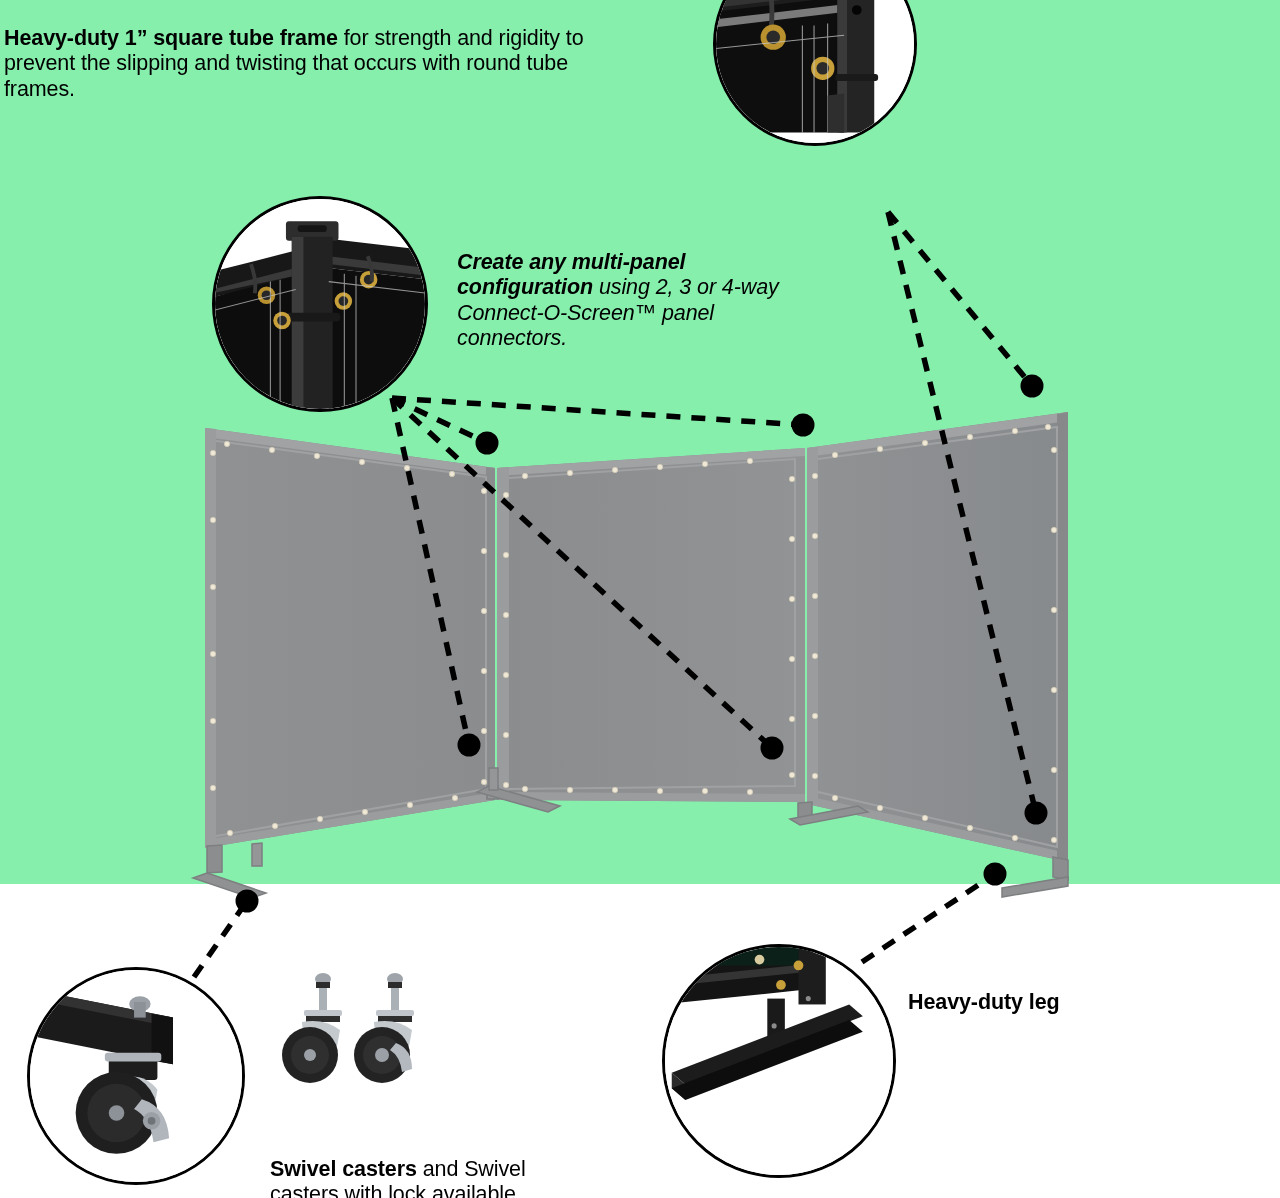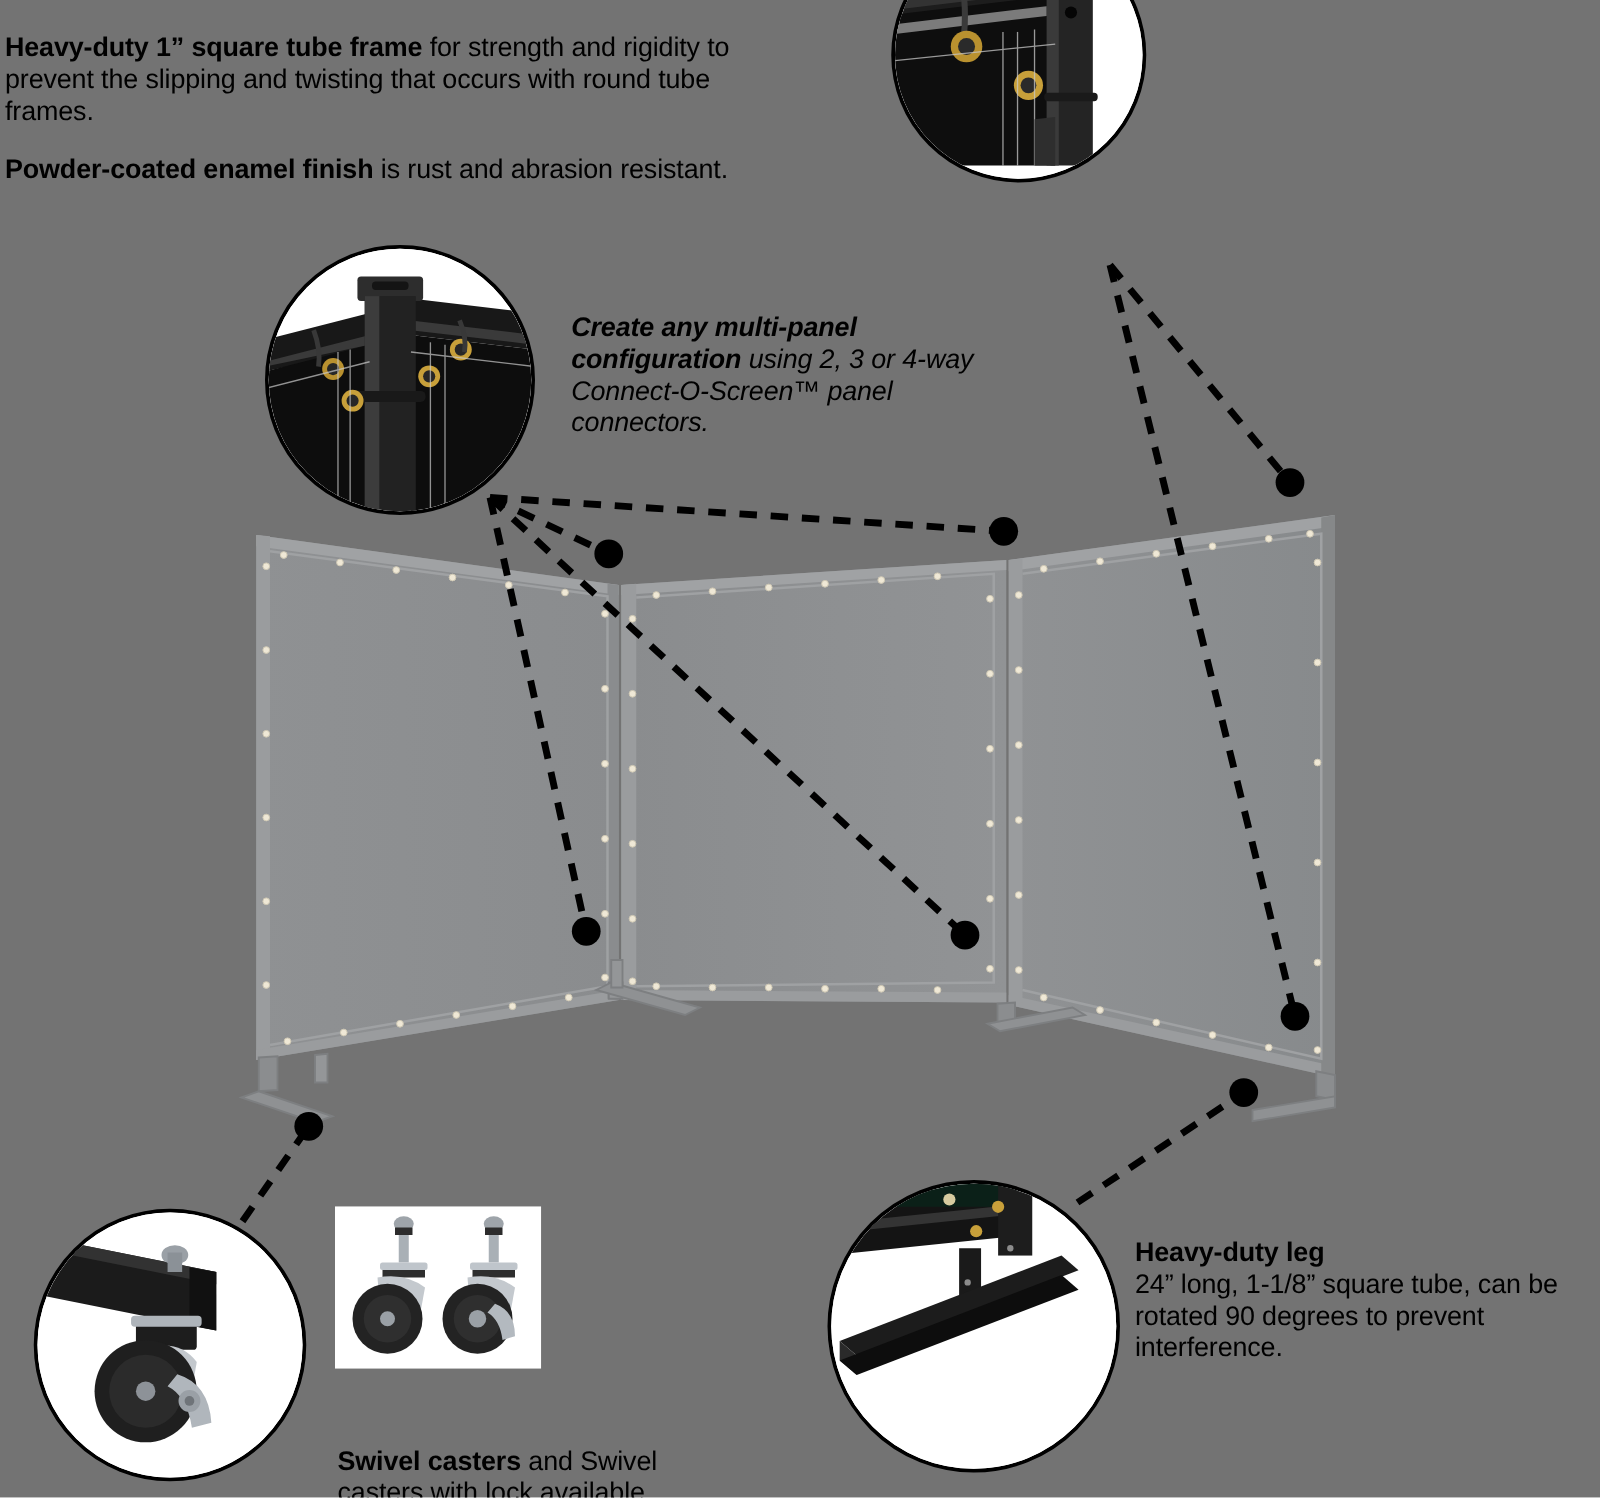--- a/index.html
+++ b/index.html
@@ -2,21 +2,21 @@
 <html><head>
 <meta charset="utf-8">
 <style>
   * { box-sizing: border-box; margin: 0; padding: 0; }
   html, body {
     width: 1280px; height: 1198px;
     background: #ffffff;
     font-family: "Liberation Sans", sans-serif;
     overflow: hidden;
   }
-  #stage { position: relative; width: 1280px; height: 1198px; background:#737373; }
+  #stage { position: relative; width: 1280px; height: 884px; background:#86efac; }
 
   
   .callout { position: absolute; color: #000; line-height: 1.18; }
   .callout p { font-size: 21.5px; font-weight: 400; letter-spacing: -0.1px; }
   .callout p + p { margin-top: 0.95em; }
   .callout b { font-weight: 700; }
 
   #txt-frame   { left: 4px;   top: 26px;  width: 590px; }
   #txt-corners { left: 955px; top: 55px;  width: 325px; }
   #txt-multi   { left: 457px; top: 250px; width: 340px; font-style: italic; }
@@ -341,30 +341,28 @@
       <circle cx="772" cy="748" r="11.5"></circle>
       <circle cx="1032" cy="386" r="11.5"></circle>
       <circle cx="1036" cy="813" r="11.5"></circle>
       <circle cx="247" cy="901" r="11.5"></circle>
       <circle cx="995" cy="874" r="11.5"></circle>
     </g>
   </svg>
 
   <div class="callout" id="txt-frame">
     <p><b>Heavy-duty 1” square tube frame</b><span> for strength and rigidity to prevent the slipping and twisting that occurs with round tube frames.</span></p>
-    <p><b>Powder-coated enamel finish</b><span> is rust and abrasion resistant.</span></p>
   </div>
 
 
   <div class="callout" id="txt-multi">
     <p><b>Create any multi-panel configuration</b><span> using 2, 3 or 4-way Connect-O-Screen™ panel connectors.</span></p>
   </div>
 
   <div class="callout" id="txt-leg">
     <p><b>Heavy-duty leg</b></p>
-    <p style="margin-top:0">24” long, 1-1/8” square tube, can be rotated 90 degrees to prevent interference.</p>
   </div>
 
   <div class="callout" id="txt-caster">
     <p><b>Swivel casters</b><span> and Swivel casters with lock available.</span></p>
   </div>
 
 </div>
 
 </body></html>

